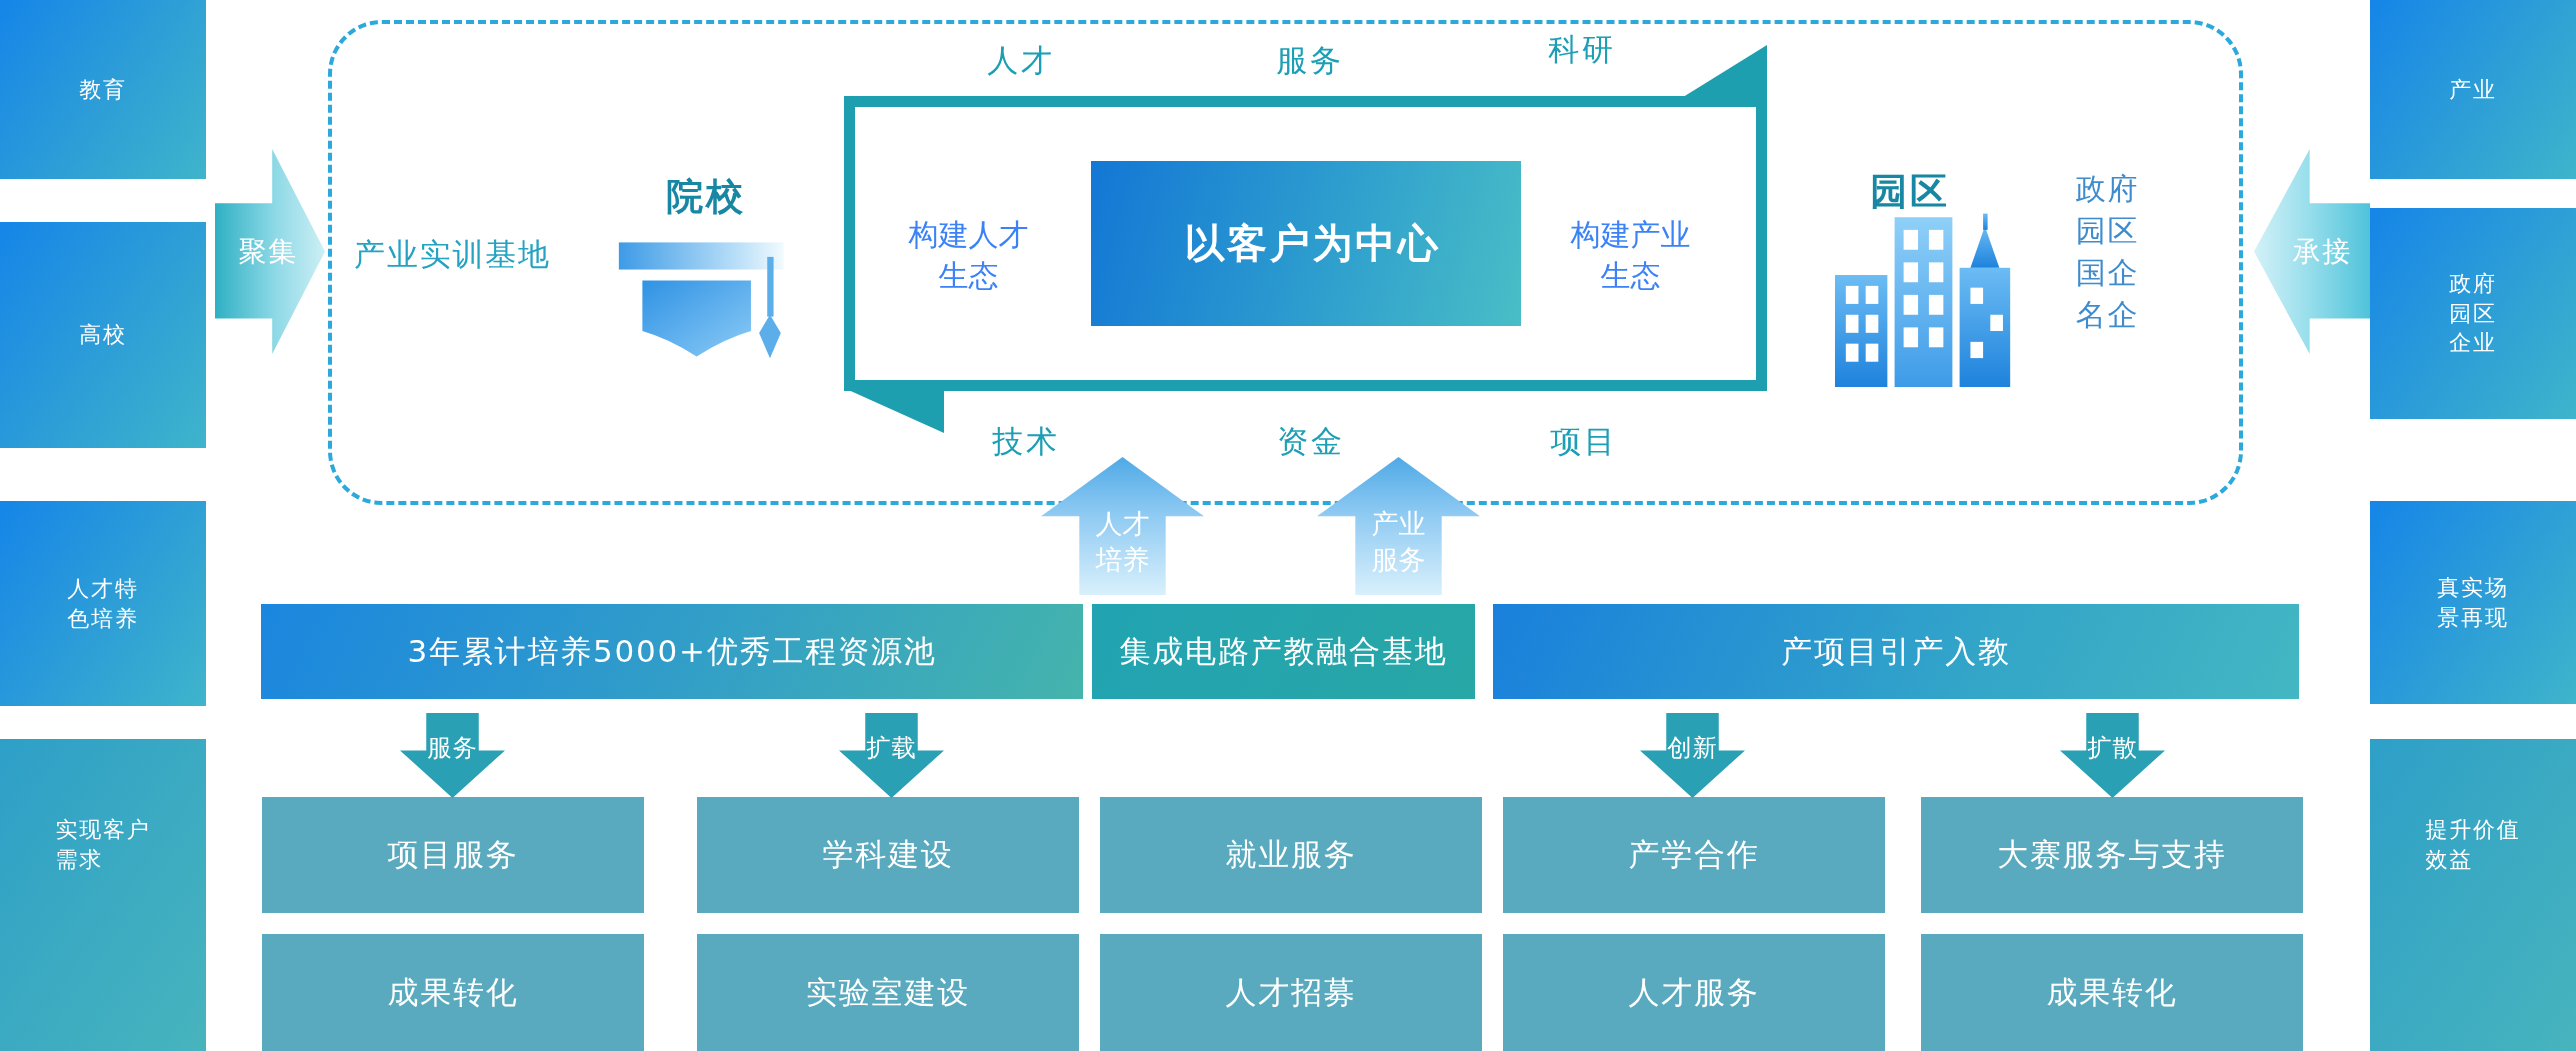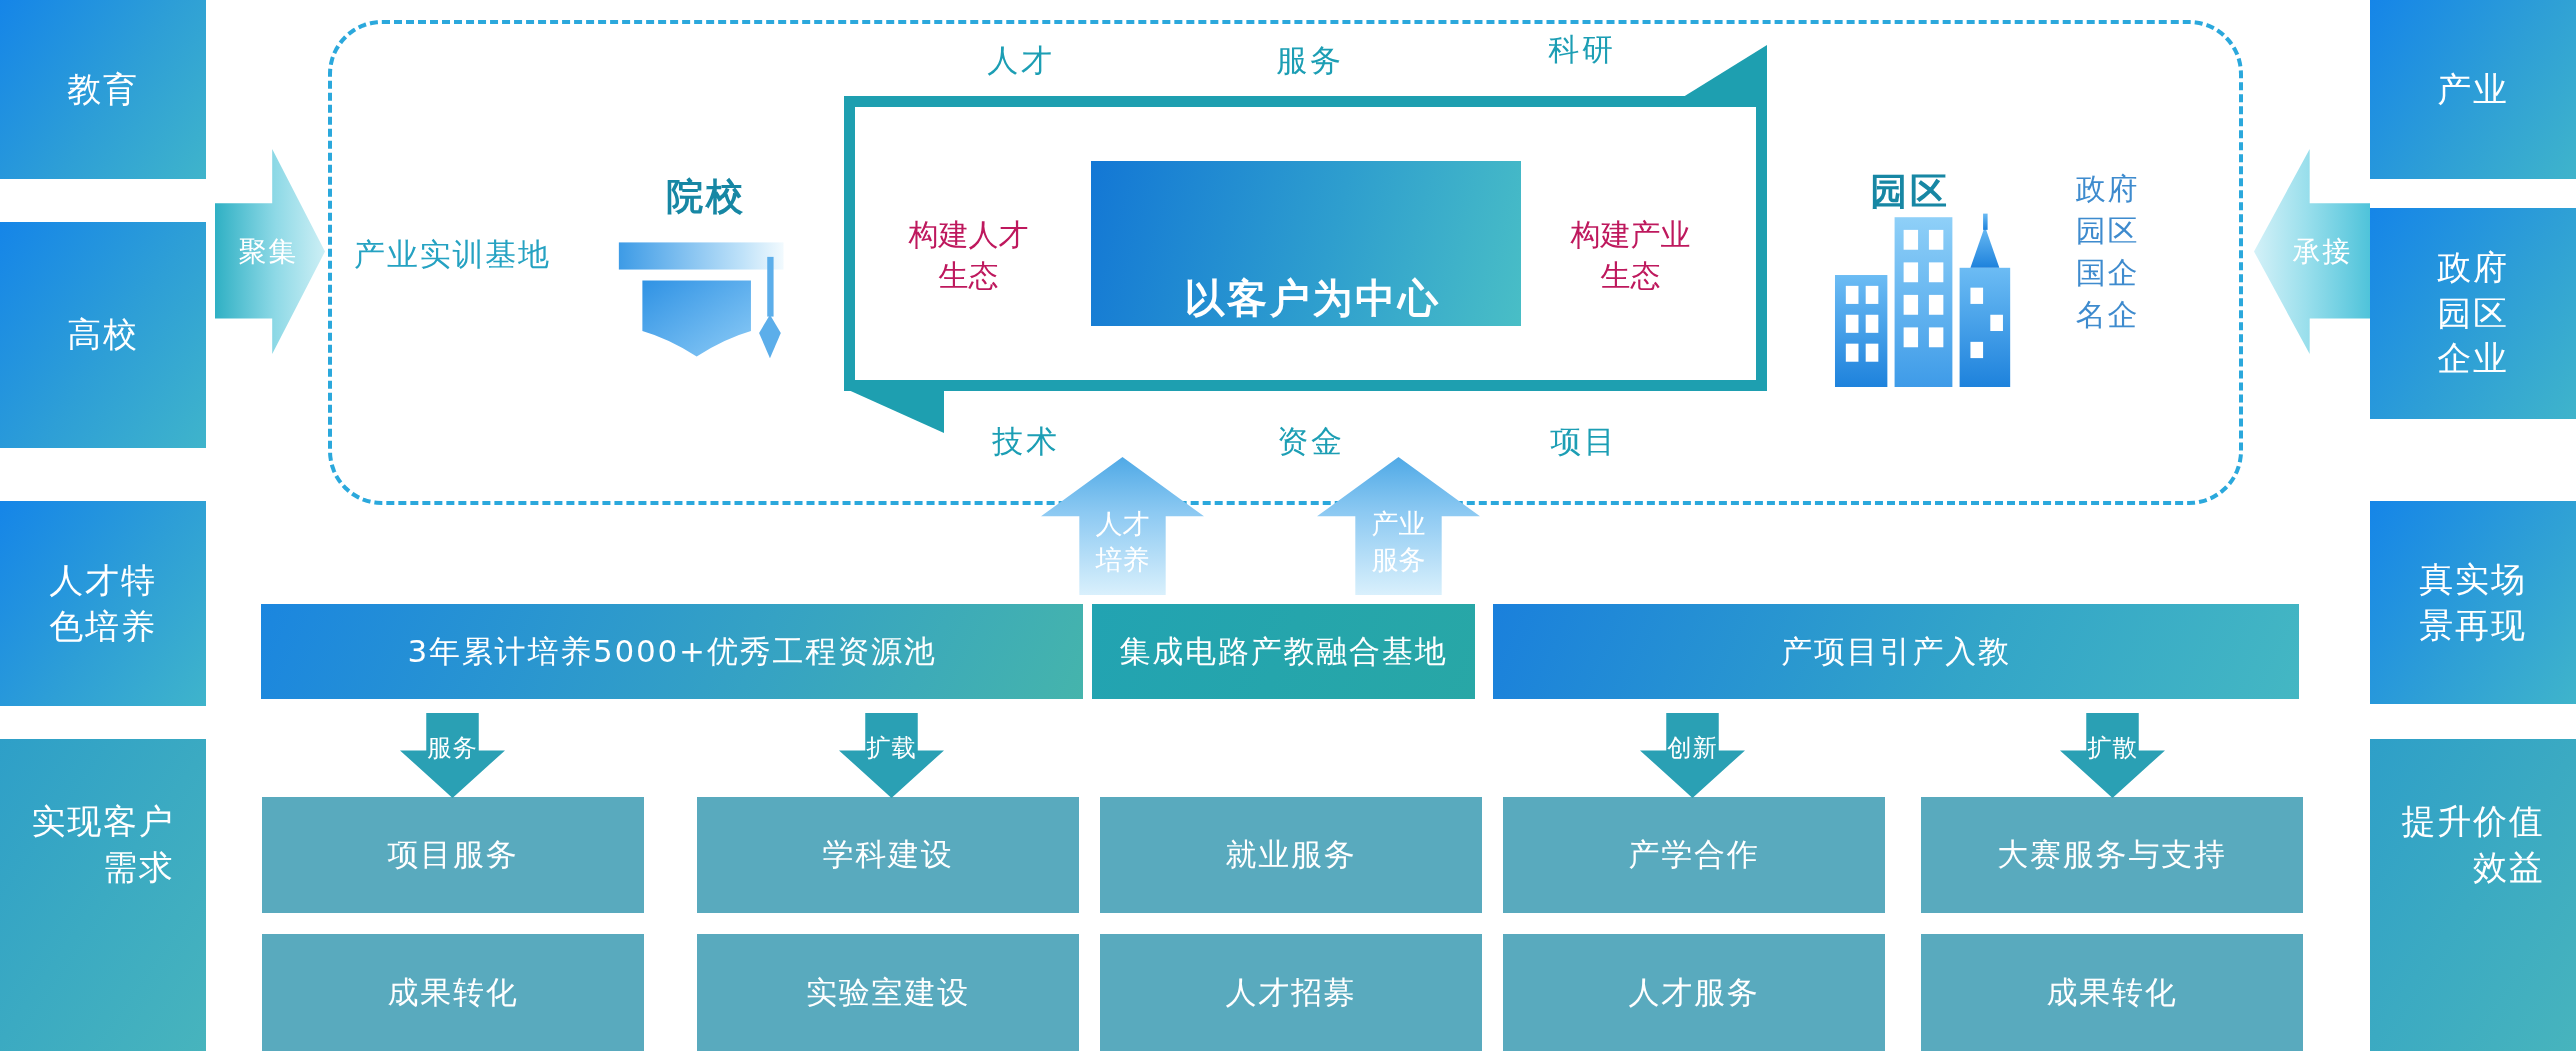--- a/index.html
+++ b/index.html
@@ -2,21 +2,21 @@
 <html style="font-size:14.5px"><head>
 <meta charset="utf-8">
 <style>
   html,body{margin:0;padding:0;background:#ffffff;}
   *{box-sizing:border-box;}
   body{font-family:"DejaVu Sans","Liberation Sans",sans-serif;}
   .canvas{position:relative;width:2576px;height:1052px;background:#fff;overflow:hidden;}
 
   
   .sbox{position:absolute;display:flex;align-items:center;justify-content:center;
-        color:#fff;font-size:34px;letter-spacing:1.8px;text-align:right;
+        color:#fff;font-size:22px;letter-spacing:1.8px;text-align:left;
         white-space:pre-line;line-height:1.35;
         background:linear-gradient(125deg,#1585E8 0%,#2E9FD6 55%,#3FB4CB 100%);}
   .sbox.teal{background:linear-gradient(125deg,#2E9FC8 0%,#3BAAC2 50%,#47B4BD 100%);}
   .sbox.cut{padding-bottom:100px;}
 
   
   .flow-arrow{position:absolute;display:flex;align-items:center;color:#fff;
               font-size:28px;letter-spacing:1.8px;}
   .flow-arrow.gather{background:linear-gradient(90deg,#2FB0C4 0%,#8ED9E6 55%,#CDEFF5 100%);
       clip-path:polygon(0 26.5%,52% 26.5%,52% 0,100% 50%,52% 100%,52% 82.7%,0 82.7%);
@@ -33,25 +33,25 @@
   .inner-box{position:absolute;left:844px;top:96px;width:923px;height:295px;
       border:11.8px solid #1E9FB0;background:#fff;z-index:2;}
   .fold{position:absolute;background:#1E9FB0;z-index:3;}
   .fold.tr{left:1667px;top:45px;width:100px;height:62px;
       clip-path:polygon(0 100%,100% 0,100% 100%);}
   .fold.bl{left:844px;top:388px;width:100px;height:45px;
       clip-path:polygon(0 0,100% 0,100% 100%);}
 
   .tick{position:absolute;transform:translateX(-50%);color:#1C9EB4;font-size:31px;
         letter-spacing:2.7px;z-index:2;}
-  .note{position:absolute;width:217px;text-align:center;color:#be185d;font-size:30px;
+  .note{position:absolute;width:217px;text-align:center;color:#3b82f6;font-size:30px;
         line-height:1.35;white-space:pre-line;z-index:3;}
   .center-box{position:absolute;left:1091px;top:161px;width:430px;height:165px;
       background:linear-gradient(105deg,#1377D5 0%,#2E9ECE 55%,#49BEC6 100%);
-      display:flex;align-items:flex-end;justify-content:center;z-index:3;padding-left:13px;}
+      display:flex;align-items:center;justify-content:center;z-index:3;padding-left:13px;}
   .center-box span{color:#fff;font-size:40px;font-weight:bold;letter-spacing:2.7px;}
 
   .hub-title{position:absolute;width:154px;text-align:center;color:#1787A4;
       font-size:37px;font-weight:bold;letter-spacing:2.7px;z-index:2;}
   .hub-caption{position:absolute;text-align:center;z-index:2;white-space:pre-line;}
   .cap-caption{left:331px;top:234px;width:243px;color:#25A2C2;font-size:31px;letter-spacing:1.8px;}
   .park-caption{left:2047px;top:168px;width:121px;color:#3E8BCE;font-size:30px;
       line-height:1.4;letter-spacing:1.8px;}
   .hub-icon{position:absolute;z-index:2;}
 

